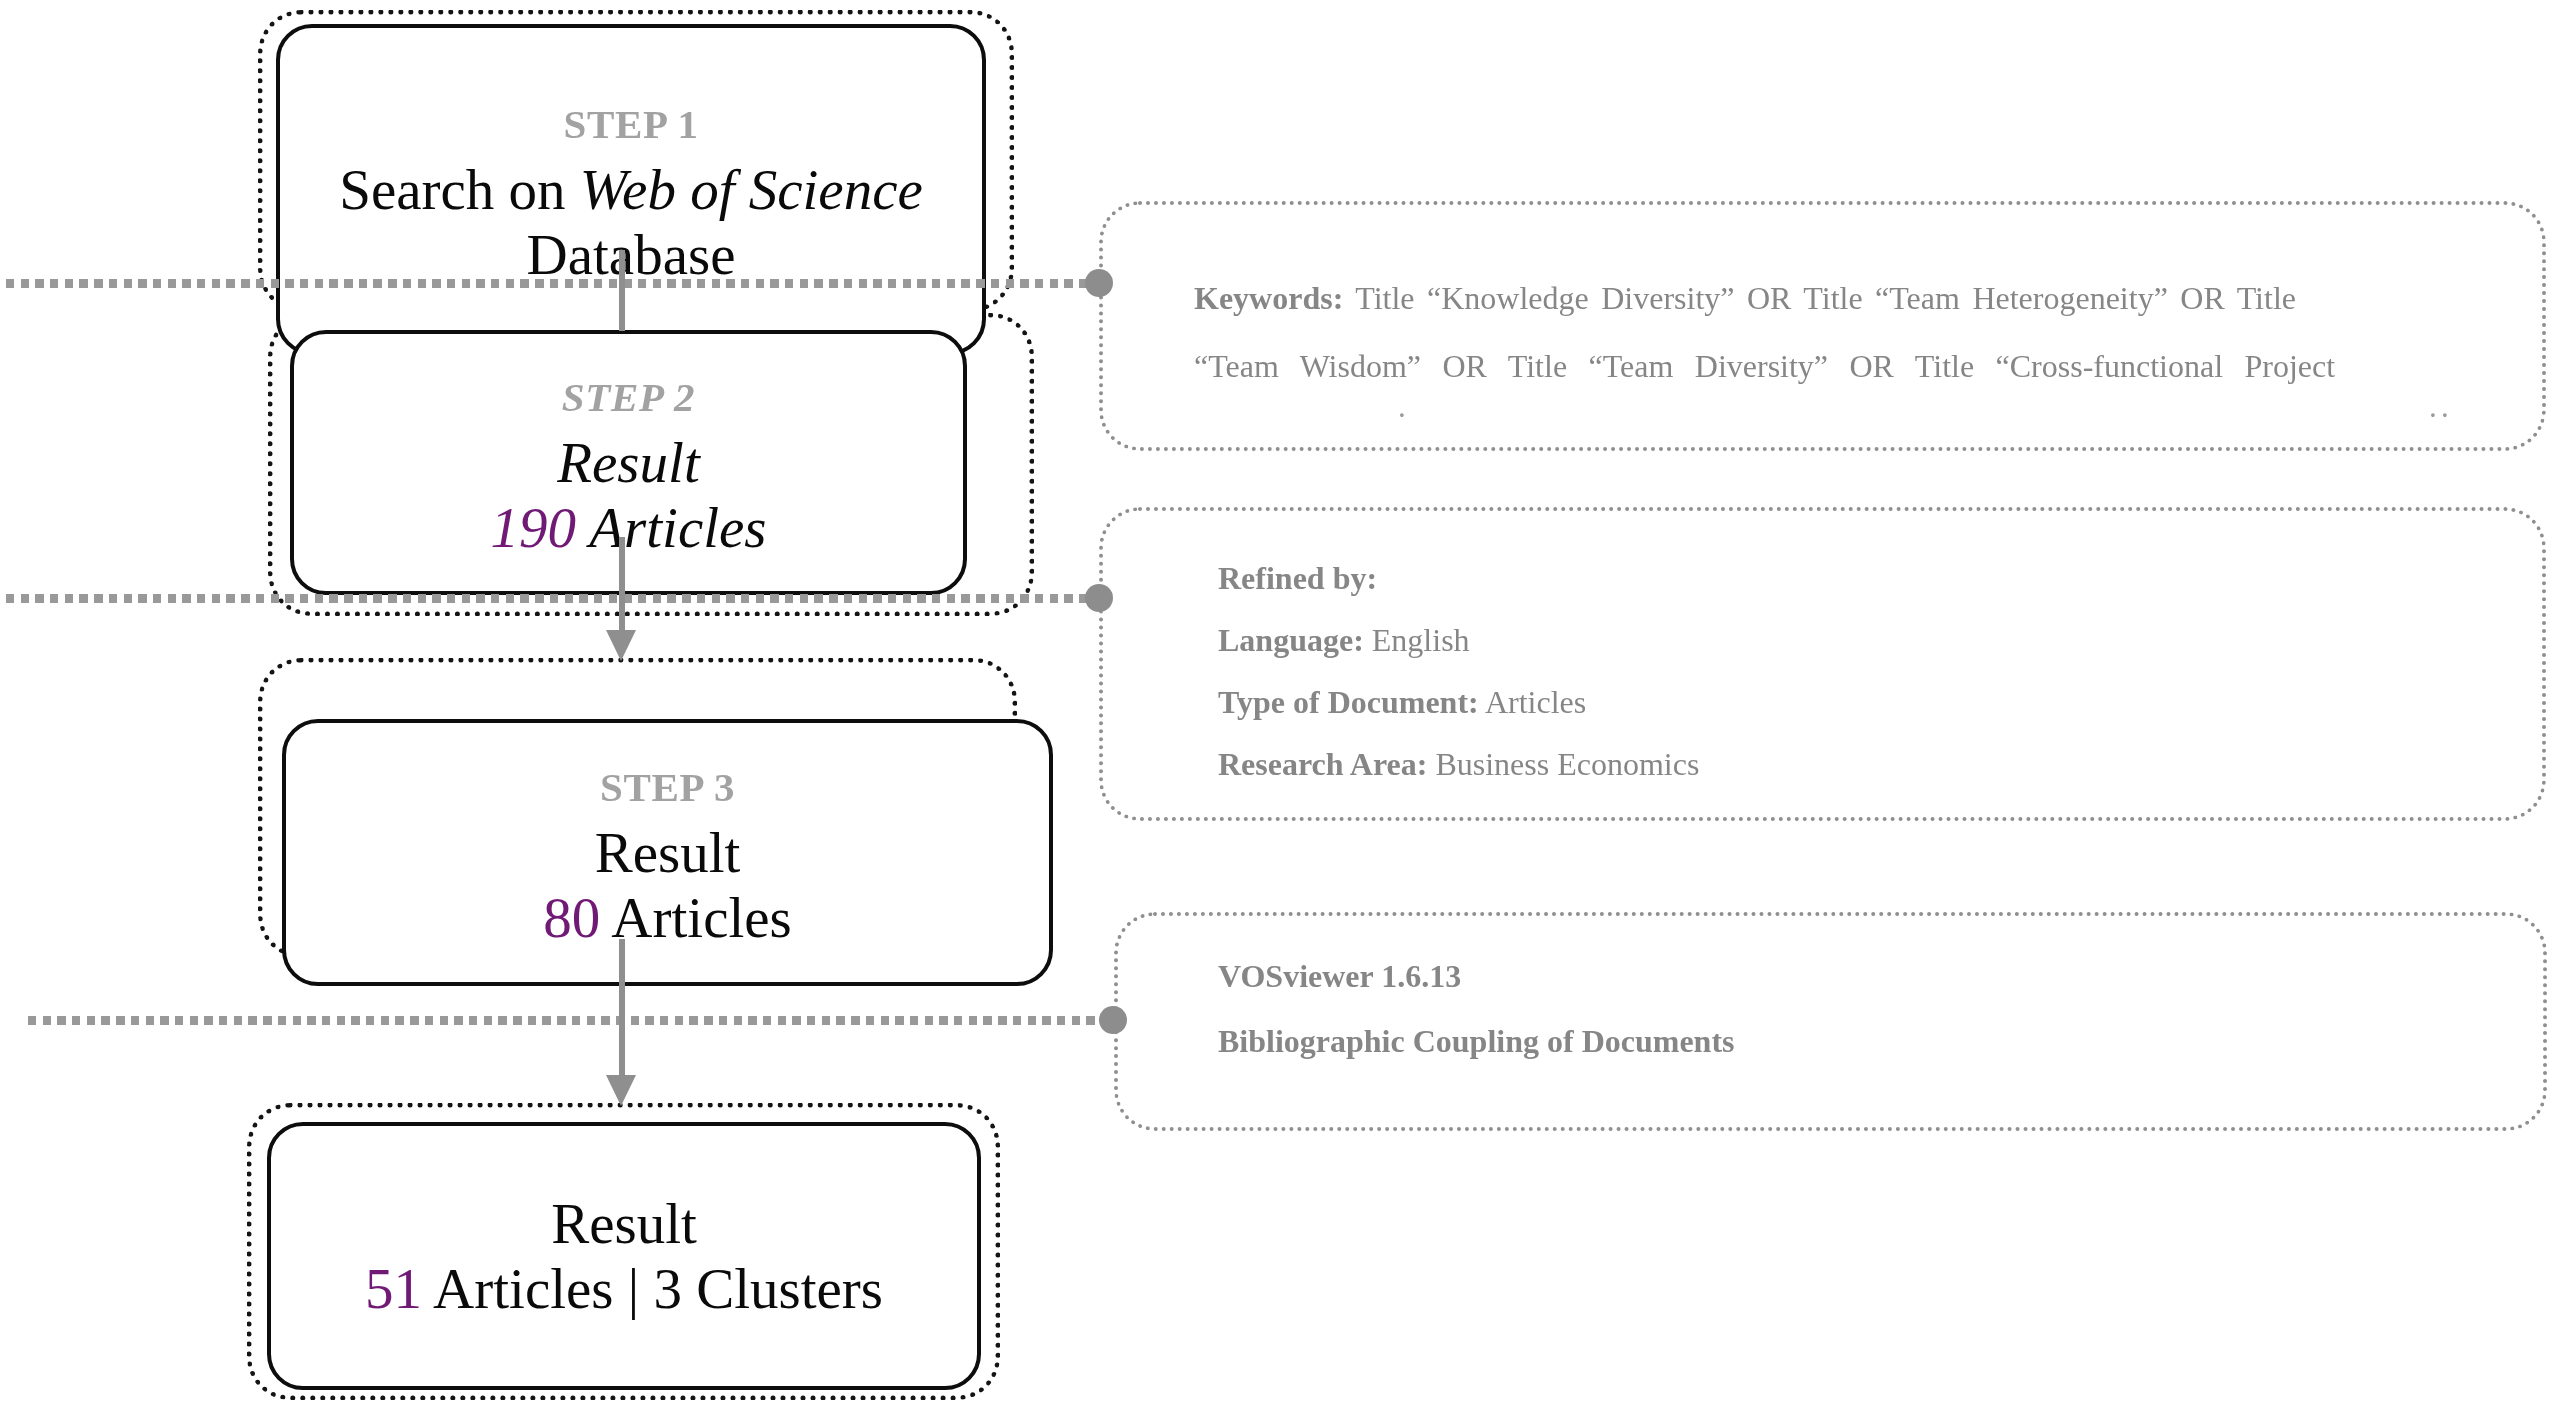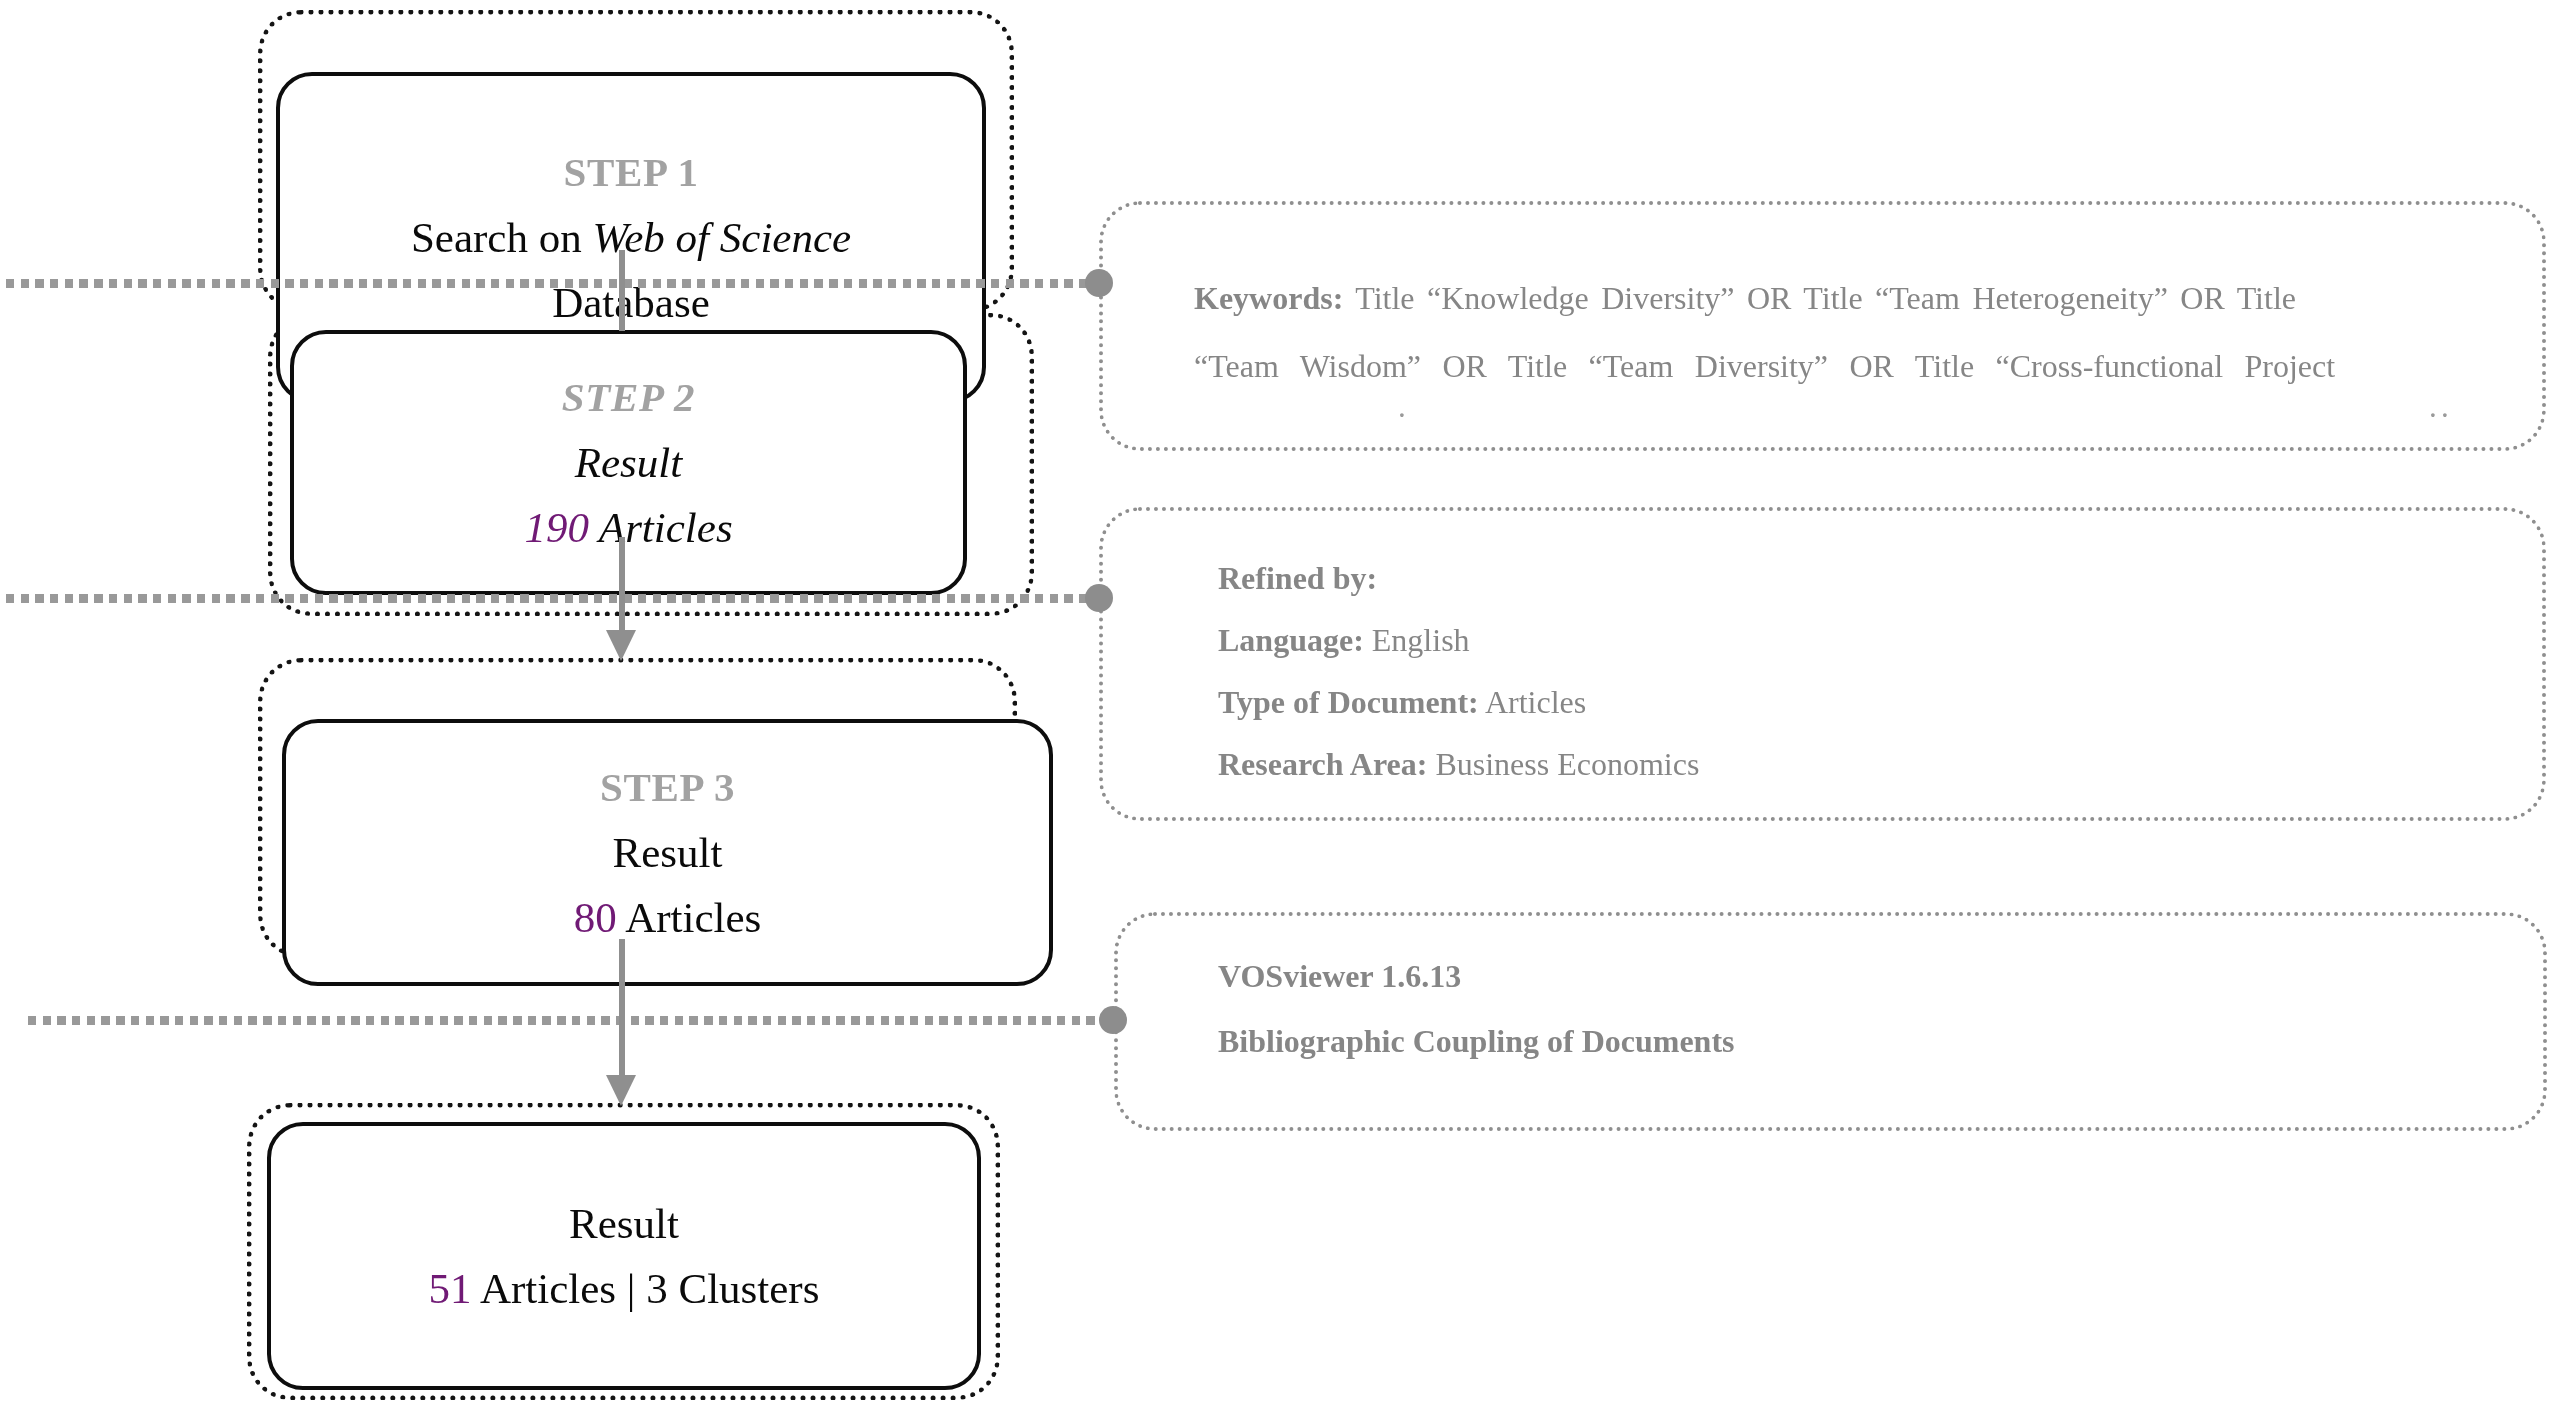--- a/index.html
+++ b/index.html
@@ -5,25 +5,25 @@
   html,body{margin:0;padding:0;background:#ffffff;}
   .canvas{
     position:relative;width:2576px;height:1407px;background:#ffffff;overflow:hidden;
     font-family:"Liberation Serif","DejaVu Serif",serif;color:#141414;
   }
   
   .step-outer{position:absolute;border:5.6px dotted #141414;border-radius:43px;background:transparent;box-sizing:border-box;z-index:2;}
   .step-inner{position:absolute;border:4.9px solid #0d0d0d;border-radius:36px;background:#ffffff;box-sizing:border-box;
     display:flex;flex-direction:column;align-items:center;justify-content:center;text-align:center;z-index:3;}
   .step-title{font-weight:bold;font-size:41px;line-height:65px;color:#a2a2a2;letter-spacing:0.7px;}
-  .step-line{font-size:43px;line-height:65px;color:#0a0a0a;}
+  .step-line{font-size:57px;line-height:65px;color:#0a0a0a;}
   .num{color:#701a75;}
   .ital{font-style:italic;}
   #step1-outer{left:258px;top:9.8px;width:756px;height:302px;}
-  #step1-inner{left:276px;top:24px;width:710px;height:331px;margin-top:48px;}
+  #step1-inner{left:276px;top:24px;width:710px;height:331px;}
   #step2-outer{left:268px;top:313px;width:766px;height:303px;}
   #step2-inner{left:290px;top:330px;width:677px;height:265px;font-style:italic;}
   #step3-outer{left:258px;top:658px;width:759px;height:300px;}
   #step3-inner{left:282px;top:672px;width:771px;height:267px;margin-top:47px;}
   #final-outer{left:247px;top:1103px;width:753px;height:297px;}
   #final-inner{left:267px;top:1122px;width:714px;height:268px;}
   
   .hconnector{position:absolute;height:9px;z-index:5;
     background:repeating-linear-gradient(90deg,#999999 0px,#999999 8.4px,transparent 8.4px,transparent 14.7px);}
   #connector-1{left:5.6px;top:279px;width:1089px;}

